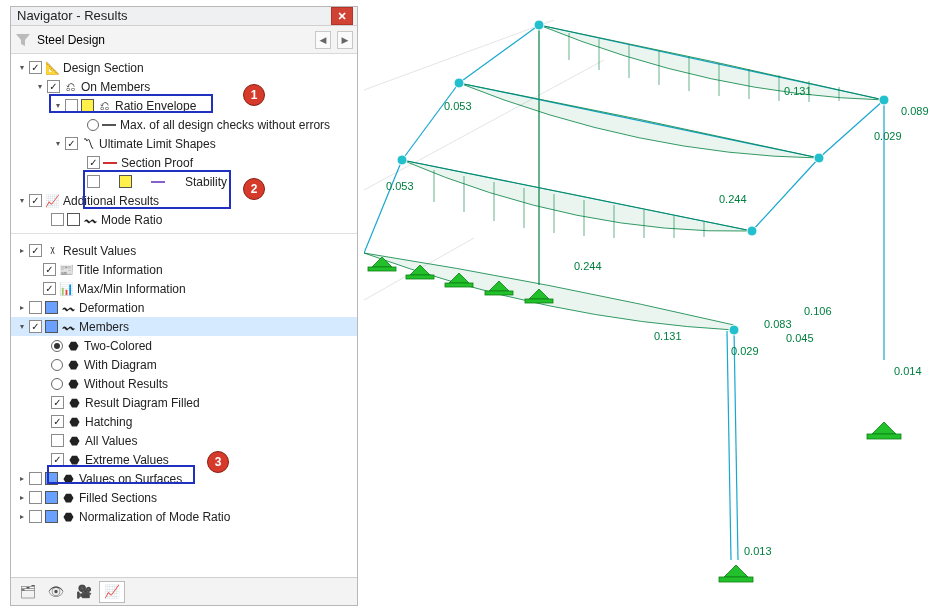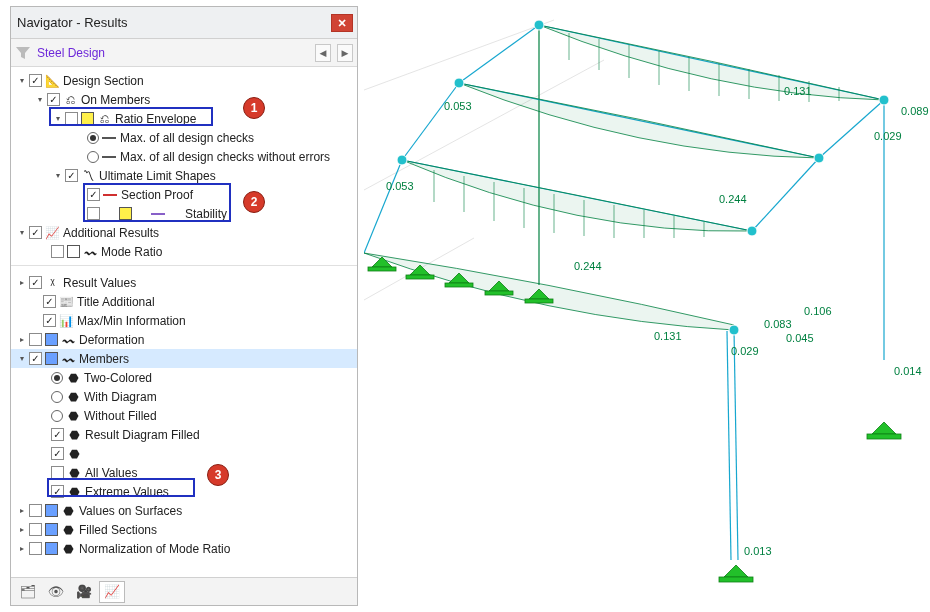--- a/index.html
+++ b/index.html
@@ -17,21 +17,21 @@
   .panel {
     position: absolute;
     left: 10px; top: 6px;
     width: 348px; height: 600px;
     border: 1px solid #b8b8b8;
     background: #fff;
     display: flex;
     flex-direction: column;
   }
   .titlebar {
-    height: 32px;
+    height: 19px;
     line-height: 26px;
     background: #eef0f2;
     border-bottom: 1px solid #d0d0d0;
     padding: 0 4px 0 6px;
     display: flex; align-items: center; justify-content: space-between;
     font-size: 13px;
   }
   .close-btn {
     width: 22px; height: 18px;
     background: #d04334;
@@ -47,21 +47,21 @@
     border-bottom: 1px solid #d9d9d9;
     display: flex; align-items: center;
     padding: 0 4px;
     gap: 6px;
   }
   .subhead .filter-icon {
     width: 16px; height: 16px;
     display: inline-block;
     color: #999;
   }
-  .subhead .label { flex: 1; color: #6d28d9; }
+  .subhead .label { flex: 1; color: #000000; }
   .subhead .navbtn {
     width: 16px; height: 18px;
     border: 1px solid #c8c8c8;
     background: #fafafa;
     display: flex; align-items: center; justify-content: center;
     font-size: 9px; color: #666;
     cursor: pointer;
   }
   
   .tree {
@@ -306,25 +306,20 @@
     </div>
 
     <div class="row" style="padding-left:40px;">
       <span class="arrow exp"></span>
       <span class="chk"></span>
       <span class="swatch" style="background:#fff04a"></span>
       <span class="mini">⎌</span>
       <span class="txt">Ratio Envelope</span>
     </div>
     <div class="row" style="padding-left:76px;">
-      <span class="rad on"></span>
-      <span class="legend-line" style="background:#555;"></span>
-      <span class="txt">Max. of all design checks</span>
-    </div>
-    <div class="row" style="padding-left:76px;">
       <span class="rad"></span>
       <span class="legend-line" style="background:#555;"></span>
       <span class="txt">Max. of all design checks without errors</span>
     </div>
 
     <div class="row" style="padding-left:40px;">
       <span class="arrow exp"></span>
       <span class="chk on"></span>
       <span class="mini">〽</span>
       <span class="txt">Ultimate Limit Shapes</span>
@@ -359,21 +354,21 @@
     <div class="row" style="padding-left:4px;">
       <span class="arrow col"></span>
       <span class="chk on"></span>
       <span class="mini">ᵡ</span>
       <span class="txt">Result Values</span>
     </div>
     <div class="row" style="padding-left:18px;">
       <span class="arrow none"></span>
       <span class="chk on"></span>
       <span class="mini">📰</span>
-      <span class="txt">Title Additional</span>
+      <span class="txt">Title Information</span>
     </div>
     <div class="row" style="padding-left:18px;">
       <span class="arrow none"></span>
       <span class="chk on"></span>
       <span class="mini">📊</span>
       <span class="txt">Max/Min Information</span>
     </div>
     <div class="row" style="padding-left:4px;">
       <span class="arrow col"></span>
       <span class="chk"></span>
@@ -395,30 +390,31 @@
       <span class="txt">Two-Colored</span>
     </div>
     <div class="row" style="padding-left:40px;">
       <span class="rad"></span>
       <span class="mini">⬣</span>
       <span class="txt">With Diagram</span>
     </div>
     <div class="row" style="padding-left:40px;">
       <span class="rad"></span>
       <span class="mini">⬣</span>
-      <span class="txt">Without Filled</span>
+      <span class="txt">Without Results</span>
     </div>
     <div class="row" style="padding-left:40px;">
       <span class="chk on"></span>
       <span class="mini">⬣</span>
       <span class="txt">Result Diagram Filled</span>
     </div>
     <div class="row" style="padding-left:40px;">
       <span class="chk on"></span>
       <span class="mini">⬣</span>
+      <span class="txt">Hatching</span>
     </div>
 
     <div class="row" style="padding-left:40px;">
       <span class="chk"></span>
       <span class="mini">⬣</span>
       <span class="txt">All Values</span>
     </div>
     <div class="row" style="padding-left:40px;">
       <span class="chk on"></span>
       <span class="mini">⬣</span>

